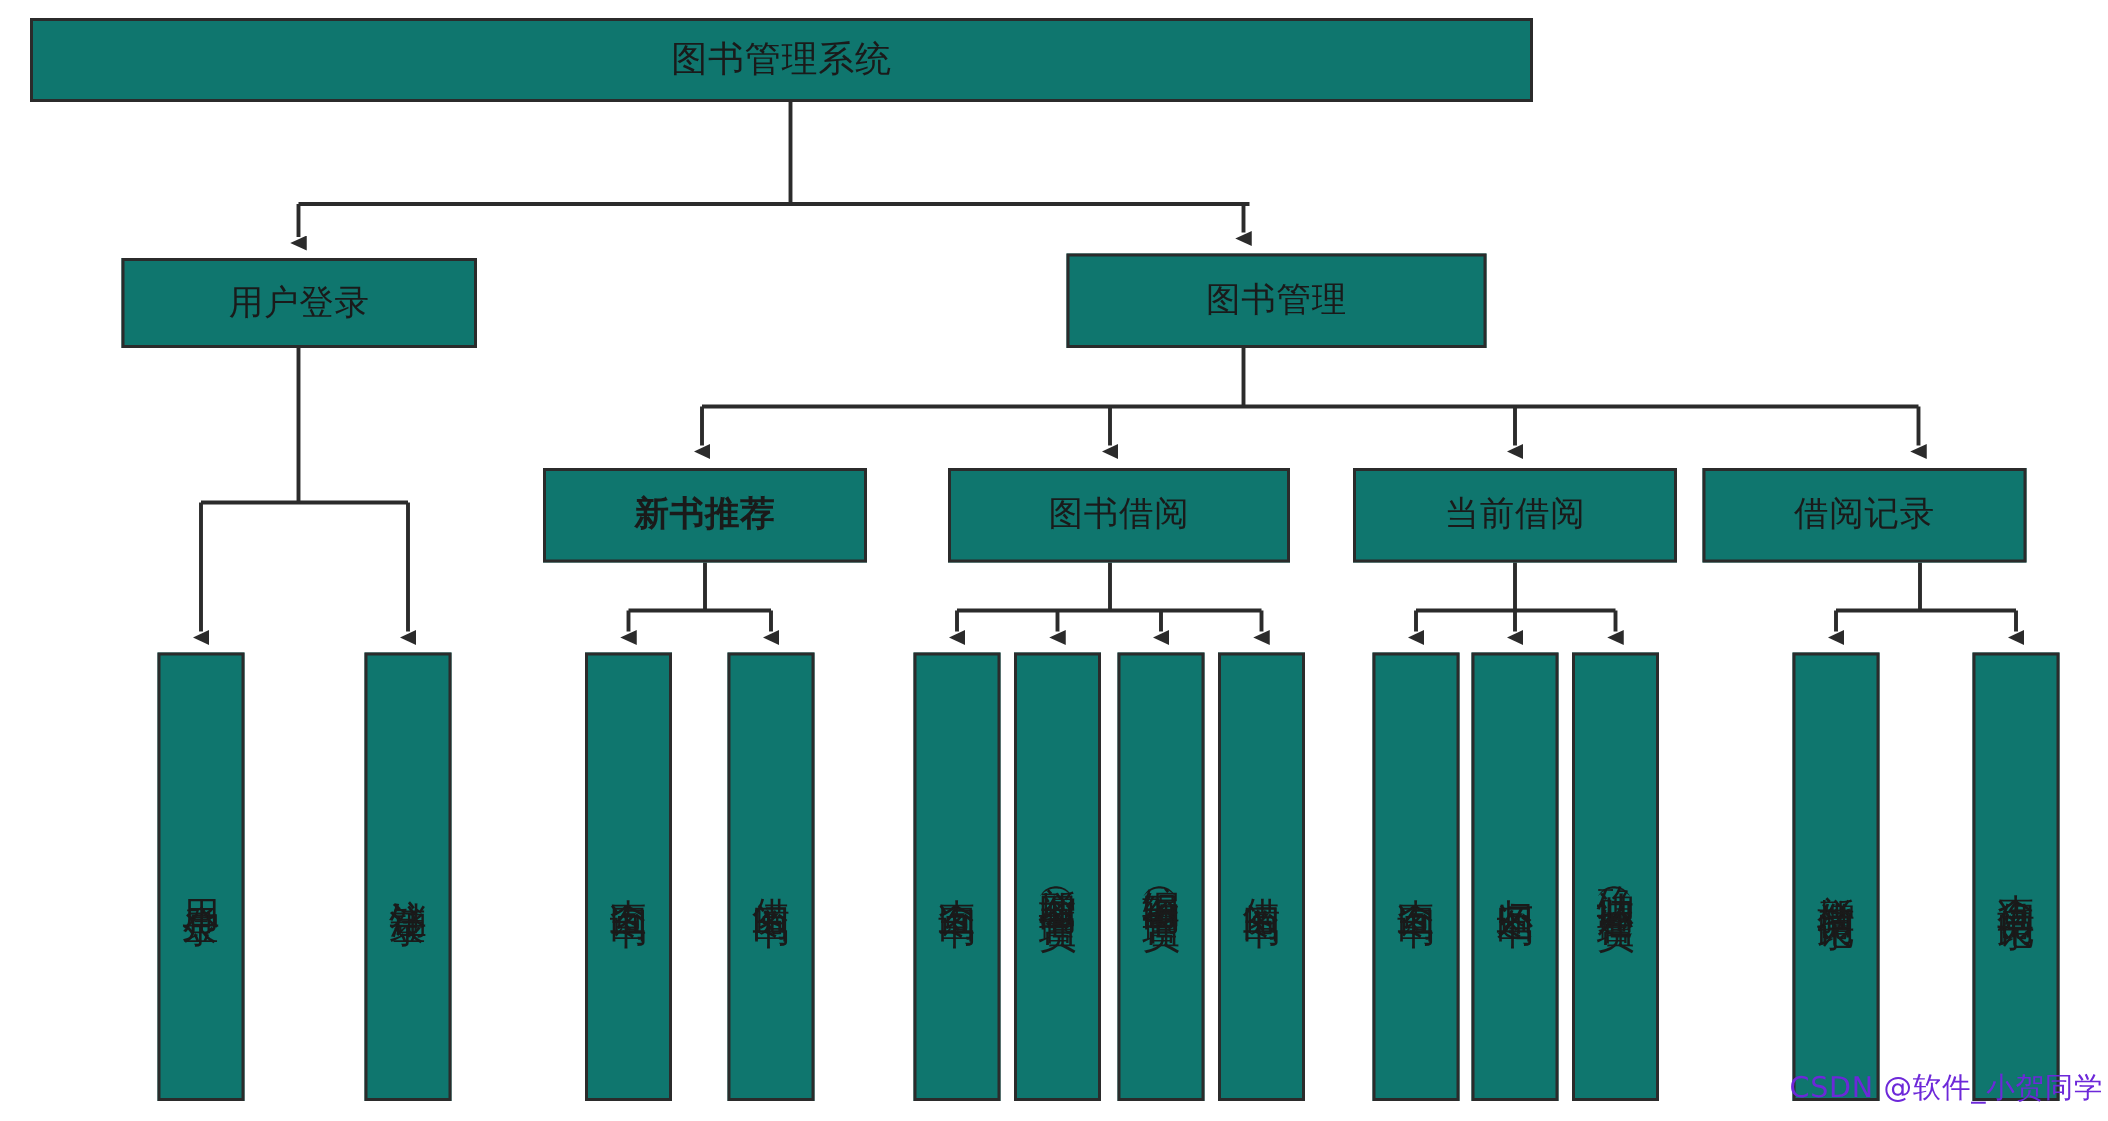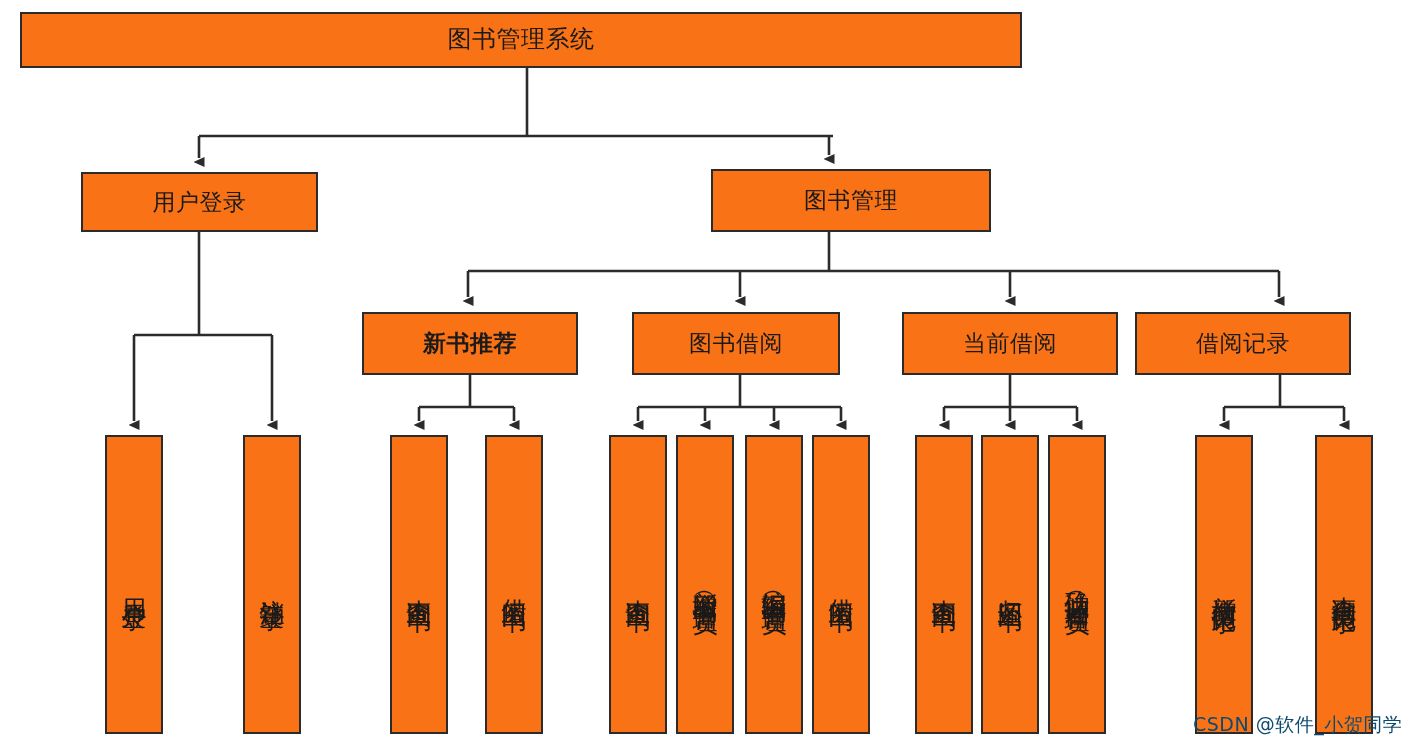--- a/index.html
+++ b/index.html
@@ -21,21 +21,21 @@
   #diagram-svg {
     position: absolute;
     left: 0;
     top: 0;
     width: 1405px;
     height: 747px;
   }
   .node {
     position: absolute;
     box-sizing: border-box;
-    background: #f97316;
+    background: #0f766e;
     border: 2.5px solid #2b2b2b;
     display: flex;
     align-items: center;
     justify-content: center;
     color: #1a1a1a;
     z-index: 2;
   }
   .node-label {
     text-align: center;
     line-height: 1.15;
@@ -61,21 +61,21 @@
     line-height: 1.08;
     letter-spacing: 3px;
     white-space: nowrap;
     max-height: 272px;
   }
   .watermark {
     position: absolute;
     left: 1193px;
     top: 712px;
     font-size: 19px;
-    color: #0c4a6e;
+    color: #6d28d9;
     letter-spacing: 0.5px;
     white-space: nowrap;
     z-index: 3;
     font-family: "DejaVu Sans", "Liberation Sans", sans-serif;
   }
 </style>
 </head>
 <body>
 
 <div id="diagram-root">
@@ -137,21 +137,21 @@
   <div class="node horiz" style="left:81px; top:172px; width:237px; height:60px;">
     <span class="node-label">用户登录</span>
   </div>
   <div class="node horiz" style="left:711px; top:169px; width:280px; height:63px;">
     <span class="node-label">图书管理</span>
   </div>
 
   <div class="node horiz" style="left:362px; top:312px; width:216px; height:63px;font-weight:bold;">
     <span class="node-label">新书推荐</span>
   </div>
-  <div class="node horiz" style="left:632px; top:312px; width:208px; height:63px;">
+  <div class="node horiz" style="left:632px; top:312px; width:228px; height:63px;">
     <span class="node-label">图书借阅</span>
   </div>
   <div class="node horiz" style="left:902px; top:312px; width:216px; height:63px;">
     <span class="node-label">当前借阅</span>
   </div>
   <div class="node horiz" style="left:1135px; top:312px; width:216px; height:63px;">
     <span class="node-label">借阅记录</span>
   </div>
 
   <div class="node vert" style="left:105px; top:435px; width:58px; height:299px;">

